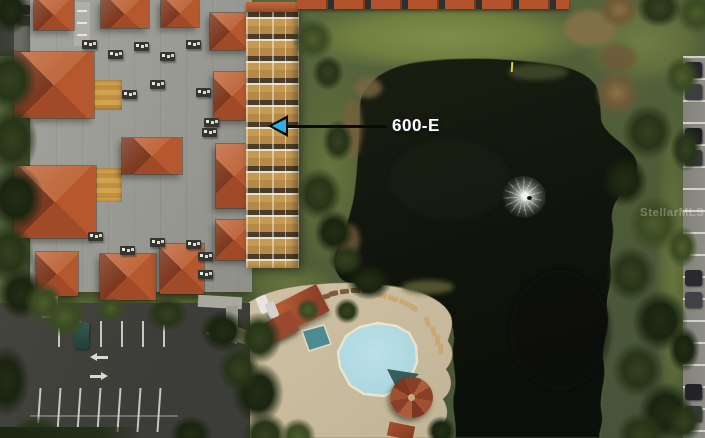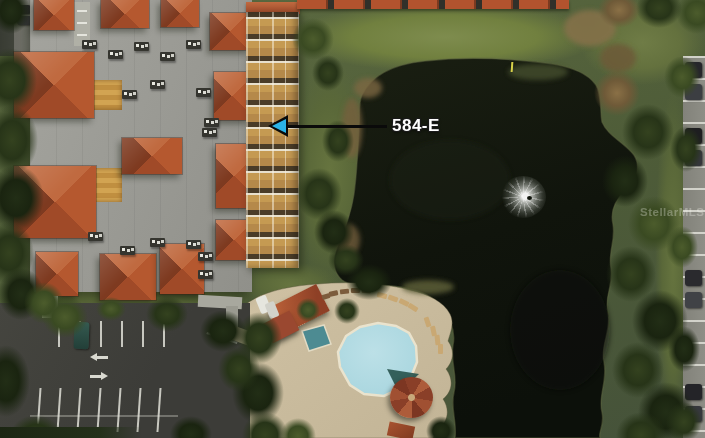--- a/index.html
+++ b/index.html
@@ -345,15 +345,15 @@
   <div class="hedge"></div>
 
   <div class="fountain"></div>
   <i class="buoy"></i>
 
   <div class="watermark">StellarMLS</div>
 
   <div class="anno-tri-outline"></div>
   <div class="anno-line"></div>
   <div class="anno-tri"></div>
-  <div class="anno-label">584-E</div>
+  <div class="anno-label">600-E</div>
 
 </div>
 
 </body></html>

